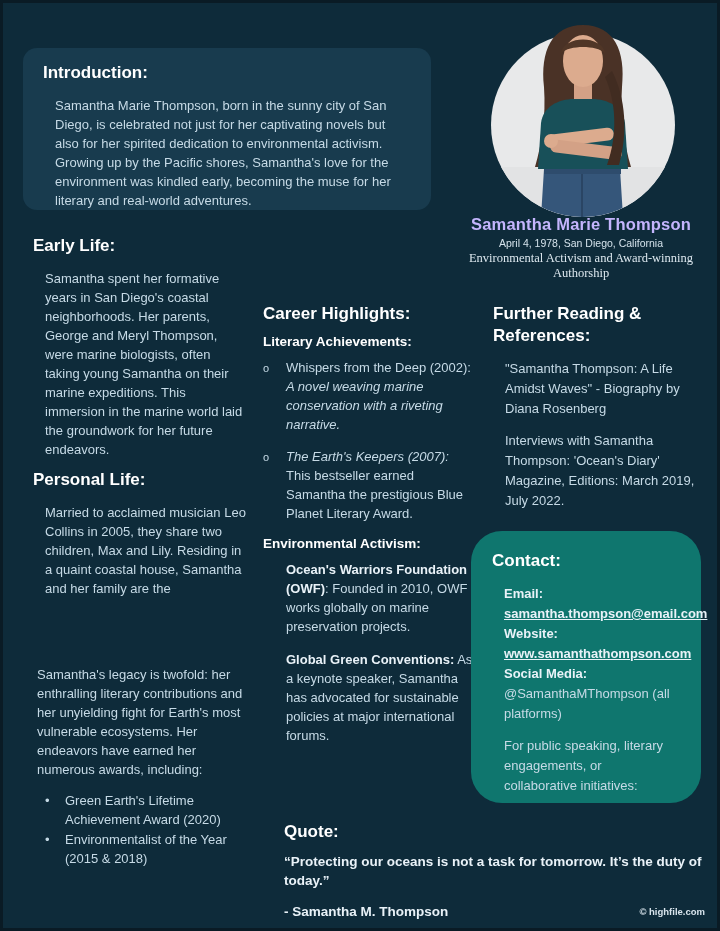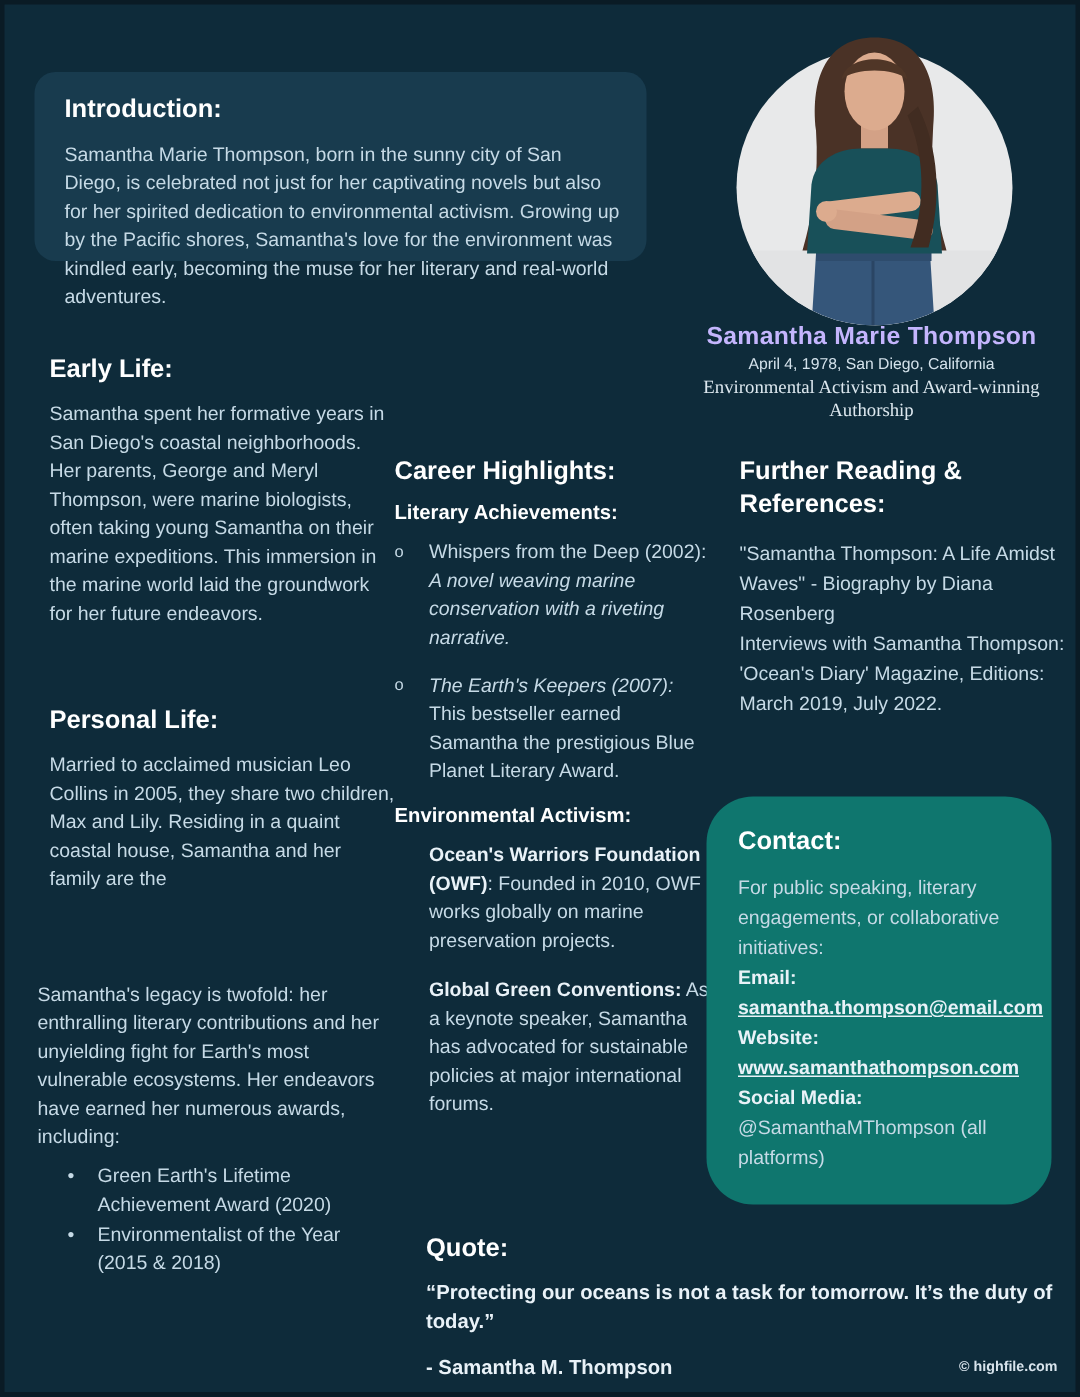--- a/index.html
+++ b/index.html
@@ -2,24 +2,24 @@
 <html><head>
 <meta charset="utf-8">
 <style>
   html,body { margin:0; padding:0; background:#071721; }
   .page {
     position:relative; width:720px; height:931px; overflow:hidden;
     background:#0e2b3a; border:3px solid #0a1b25; box-sizing:border-box;
     font-family:"Liberation Sans", sans-serif; color:#c6dae6;
   }
   .sec-title { font-size:17px; font-weight:bold; color:#ffffff; margin:0 0 9px 0; line-height:22px; }
-  .body-txt { font-size:13px; line-height:19px; color:#c6dae6; margin:0; }
+  .body-txt { font-size:13px; line-height:19px; color:#c6dae6; margin:12px; }
 
   
-  .intro-panel { position:absolute; left:20px; top:45px; width:408px; height:126px;
+  .intro-panel { position:absolute; left:20px; top:45px; width:408px; height:162px;
     background:#183b4e; border-radius:14px; padding:14px 16px 0 20px; box-sizing:border-box; }
 
   
   .photo-wrap { position:absolute; left:485px; top:14px; width:190px; height:200px; }
 
   
   .caption { position:absolute; left:438px; top:212px; width:280px; text-align:center; }
   .name { font-size:16.5px; font-weight:bold; color:#c4b5fd; letter-spacing:.2px; }
   .birth { font-size:10.5px; color:#d4e2eb; margin-top:3px; }
   .tagline { font-family:"Liberation Serif", serif; font-size:12.5px; color:#dde8ef; margin-top:2px; }
@@ -152,29 +152,29 @@
   </section>
 
   <section class="further">
     <h2 class="sec-title" style="margin-bottom:12px">Further Reading &amp; References:</h2>
     <p class="body-txt">"Samantha Thompson: A Life Amidst Waves" - Biography by Diana Rosenberg</p>
     <p class="body-txt">Interviews with Samantha Thompson: 'Ocean's Diary' Magazine, Editions: March 2019, July 2022.</p>
   </section>
 
   <section class="contact-panel">
     <h2 class="sec-title" style="margin-bottom:10px">Contact:</h2>
-    <p class="body-txt">For public speaking, literary engagements, or collaborative initiatives:</p>
     <p class="body-txt">
       <span class="b">Email:</span><br>
       <span class="lnk">samantha.thompson@email.com</span><br>
       <span class="b">Website:</span><br>
       <span class="lnk">www.samanthathompson.com</span><br>
       <span class="b">Social Media:</span><br>
       <span>@SamanthaMThompson (all platforms)</span>
     </p>
+    <p class="body-txt">For public speaking, literary engagements, or collaborative initiatives:</p>
   </section>
 
   <section class="quote">
     <h2 class="sec-title" style="margin:0">Quote:</h2>
     <p class="quote-text">“Protecting our oceans is not a task for tomorrow. It’s the duty of today.”</p>
     <p class="quote-attr" style="margin:0">- Samantha M. Thompson</p>
   </section>
 
   <div class="copyright">© highfile.com</div>
 

